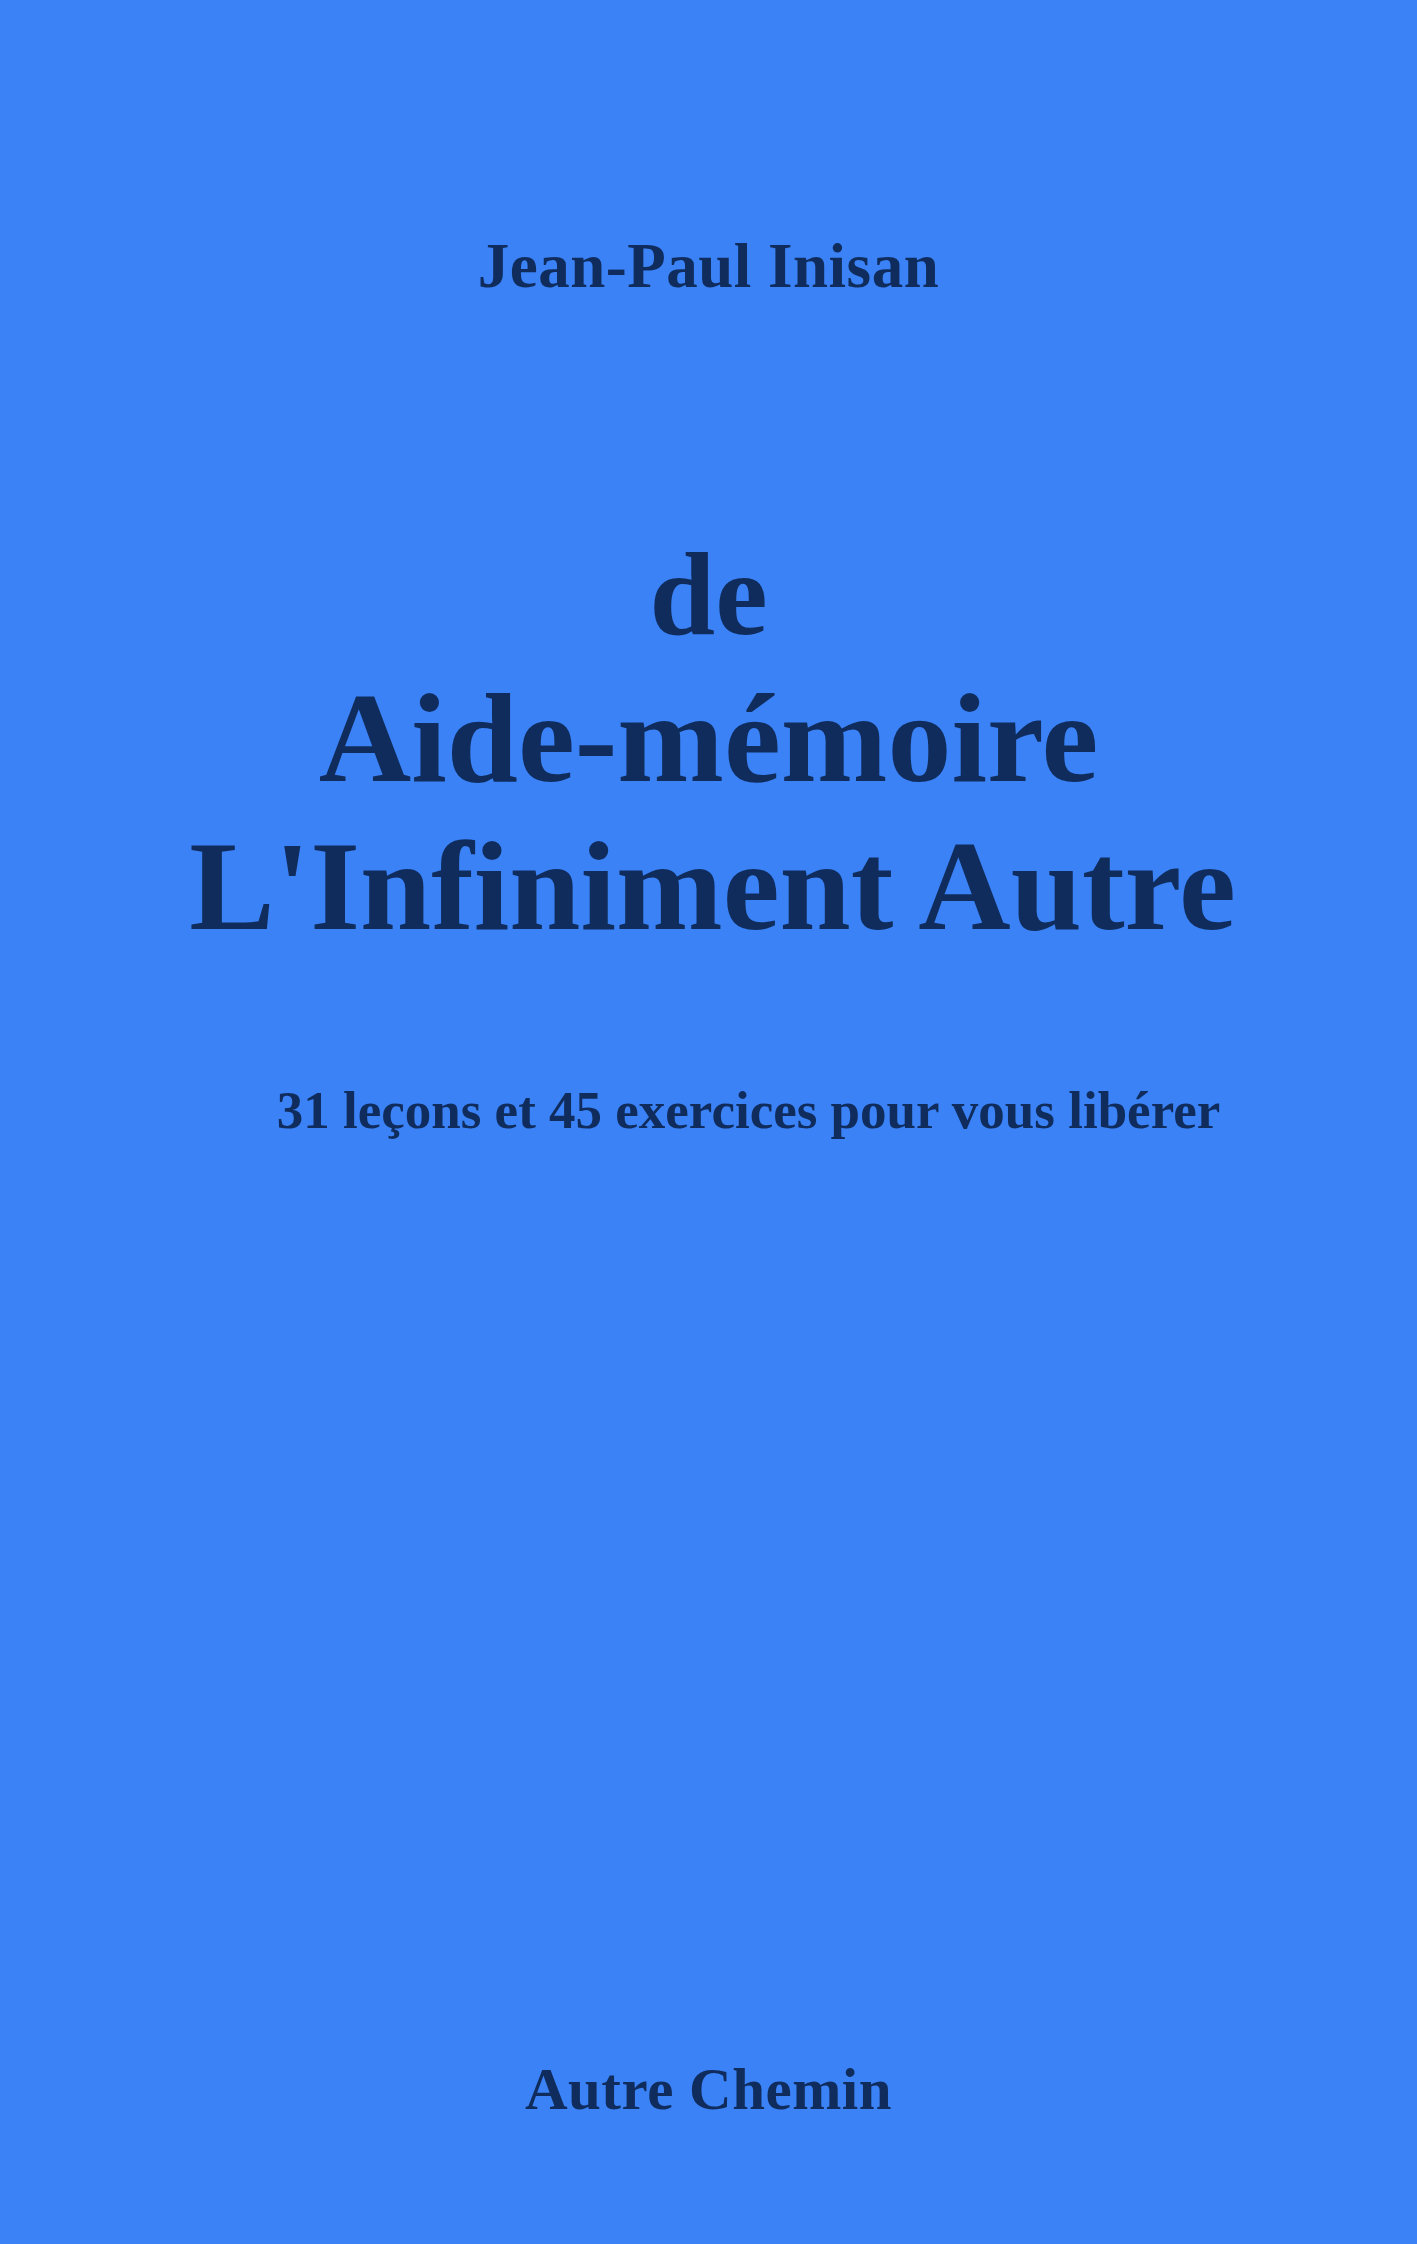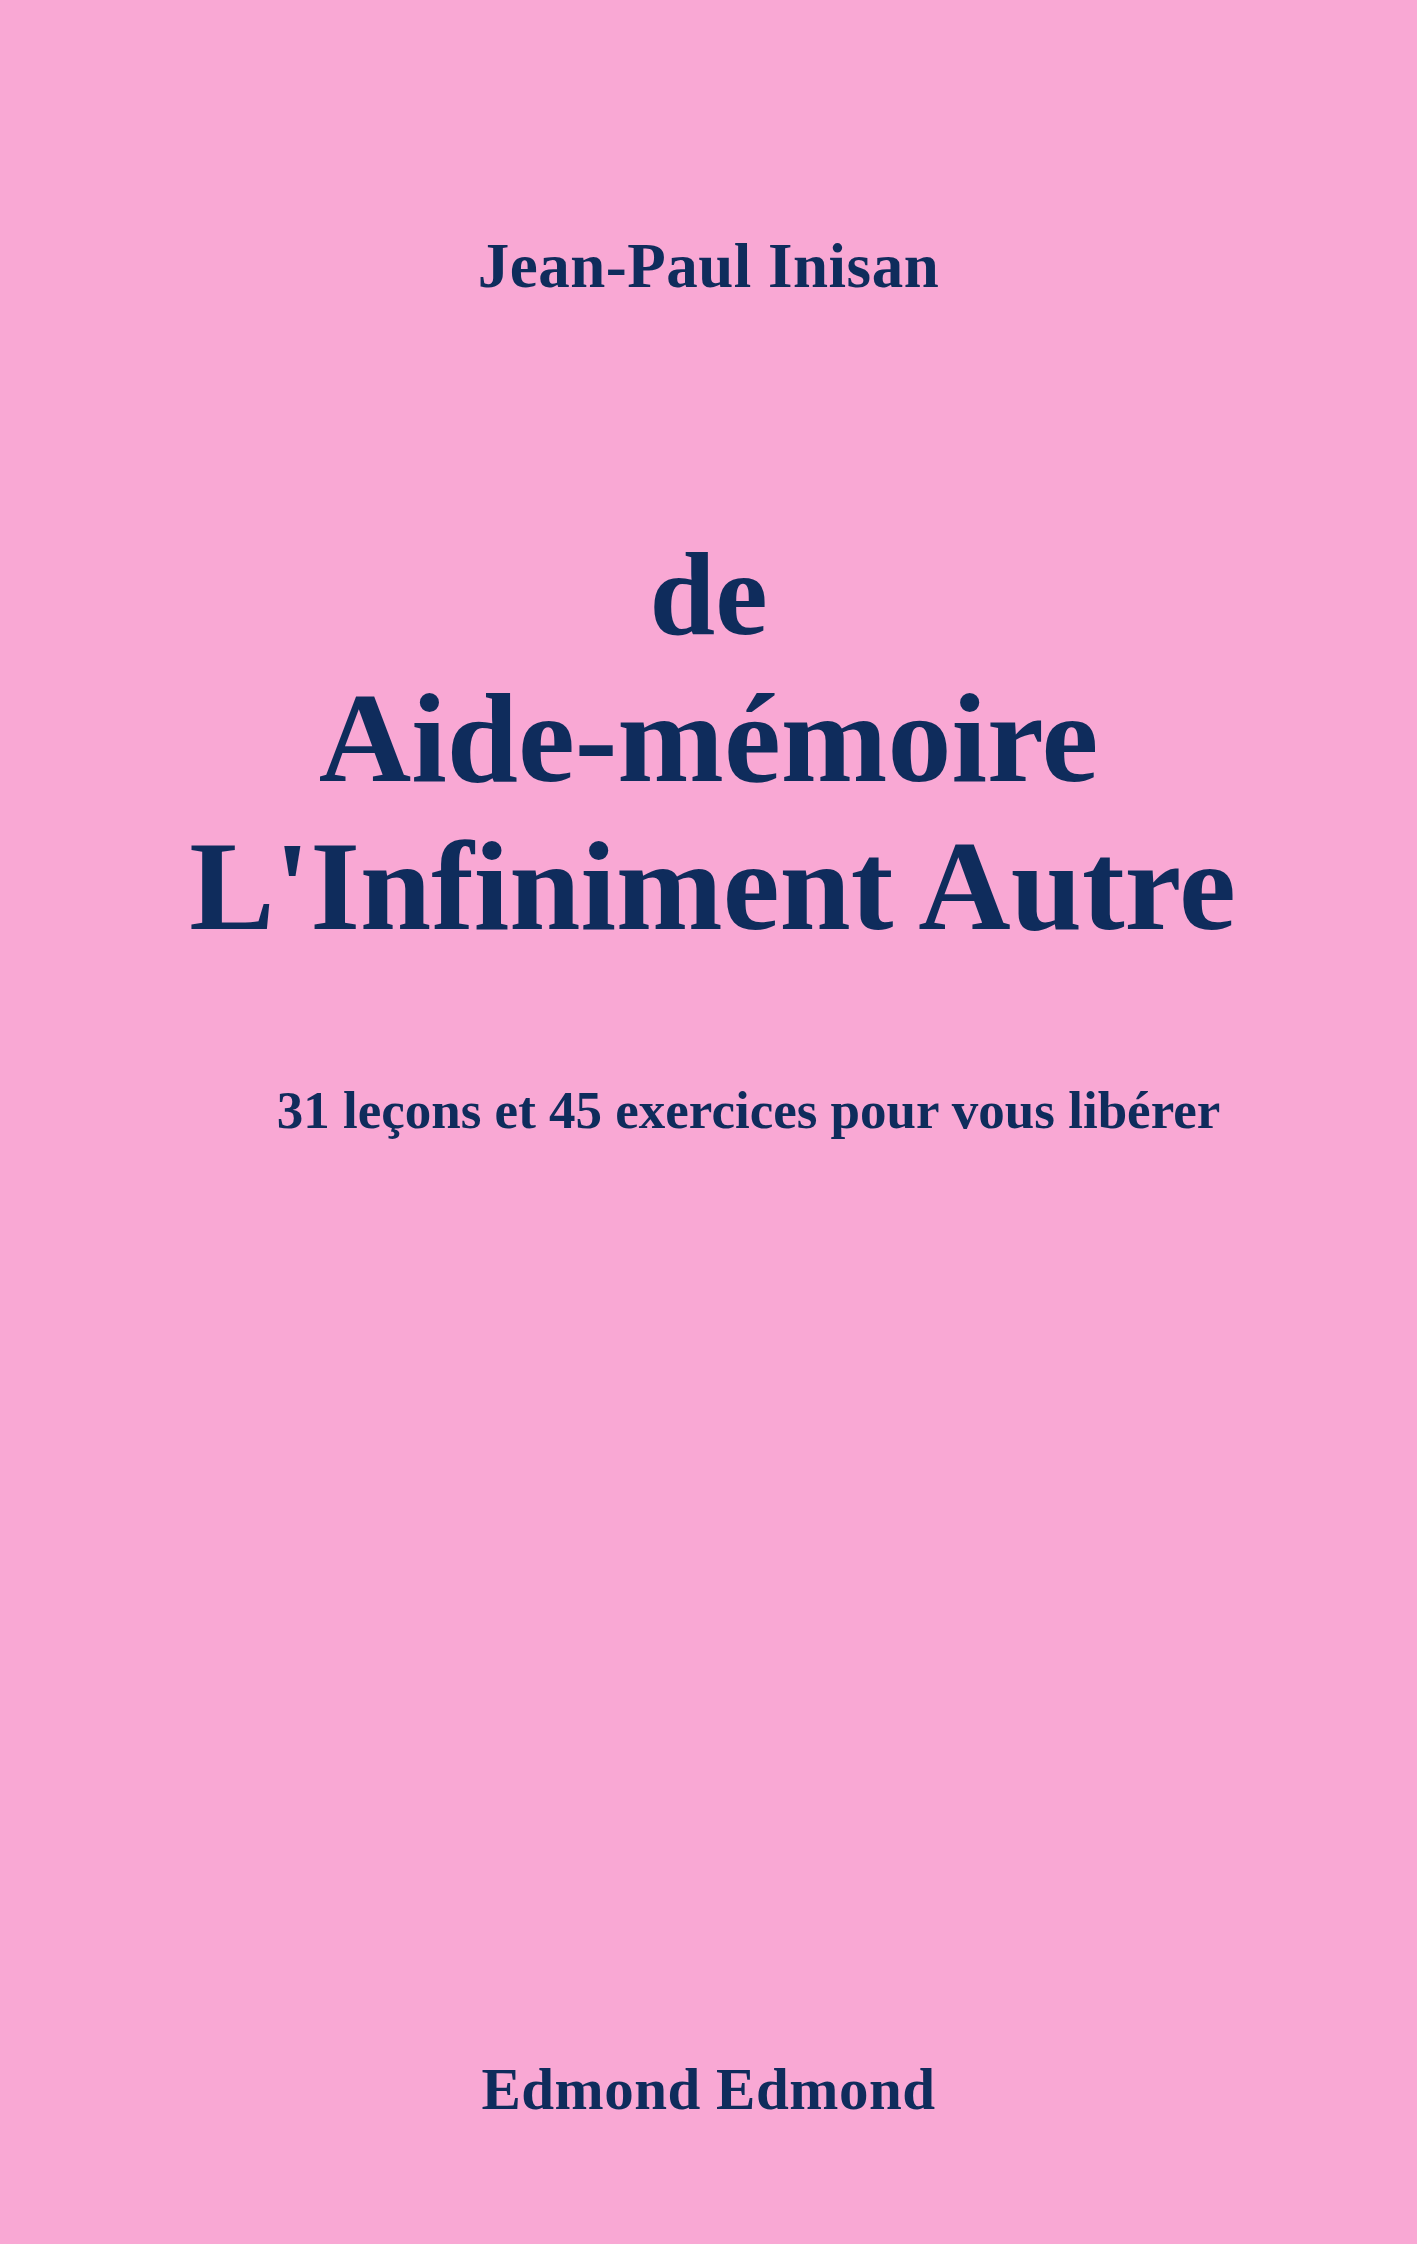--- a/index.html
+++ b/index.html
@@ -7,21 +7,21 @@
     margin: 0;
     padding: 0;
   }
   body {
     background: #ffffff;
   }
   .cover {
     position: relative;
     width: 1417px;
     height: 2244px;
-    background: #f9a8d4;
+    background: #3b82f6;
     font-family: "Liberation Serif", "DejaVu Serif", serif;
     color: #0f2c5c;
     overflow: hidden;
     box-sizing: border-box;
   }
   .author {
     position: absolute;
     top: 232px;
     left: 0;
     width: 100%;
@@ -83,15 +83,15 @@
   <div class="author">Jean-Paul Inisan</div>
 
   <div class="title-block">
     <div class="title-line title-line-2">de</div>
     <div class="title-line title-line-1">Aide-mémoire</div>
     <div class="title-line title-line-3">L'Infiniment Autre</div>
   </div>
 
   <div class="subtitle">31 leçons et 45 exercices pour vous libérer</div>
 
-  <div class="publisher">Edmond Edmond</div>
+  <div class="publisher">Autre Chemin</div>
 
 </div>
 
 </body></html>

